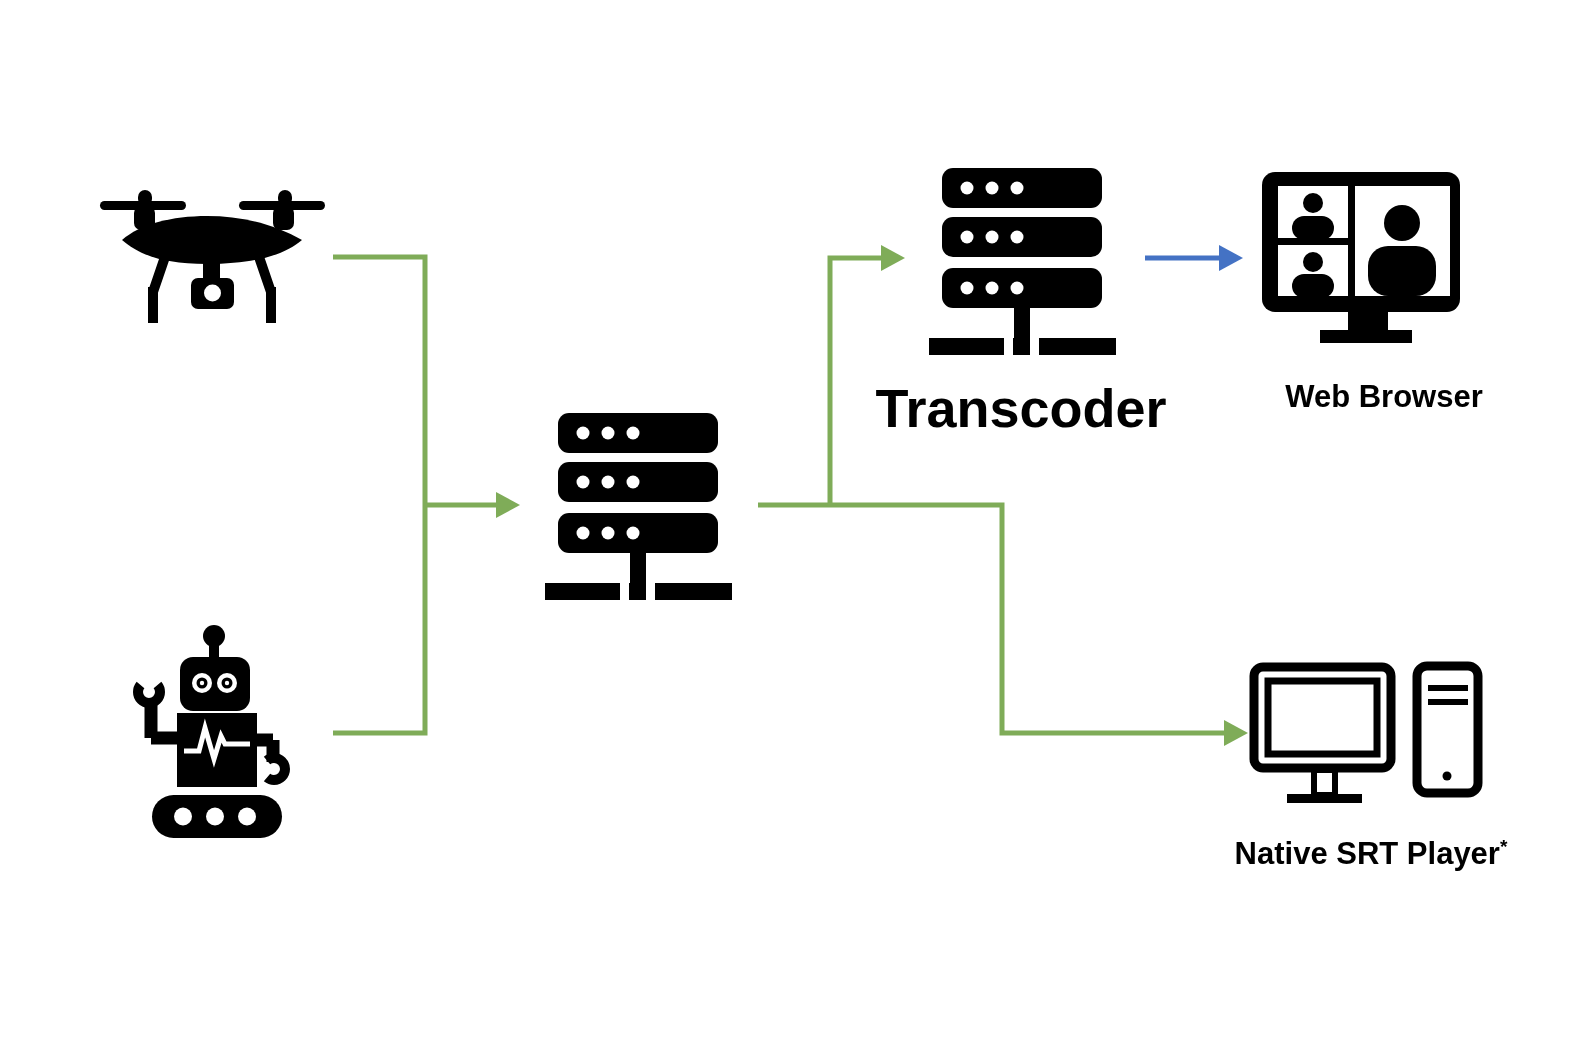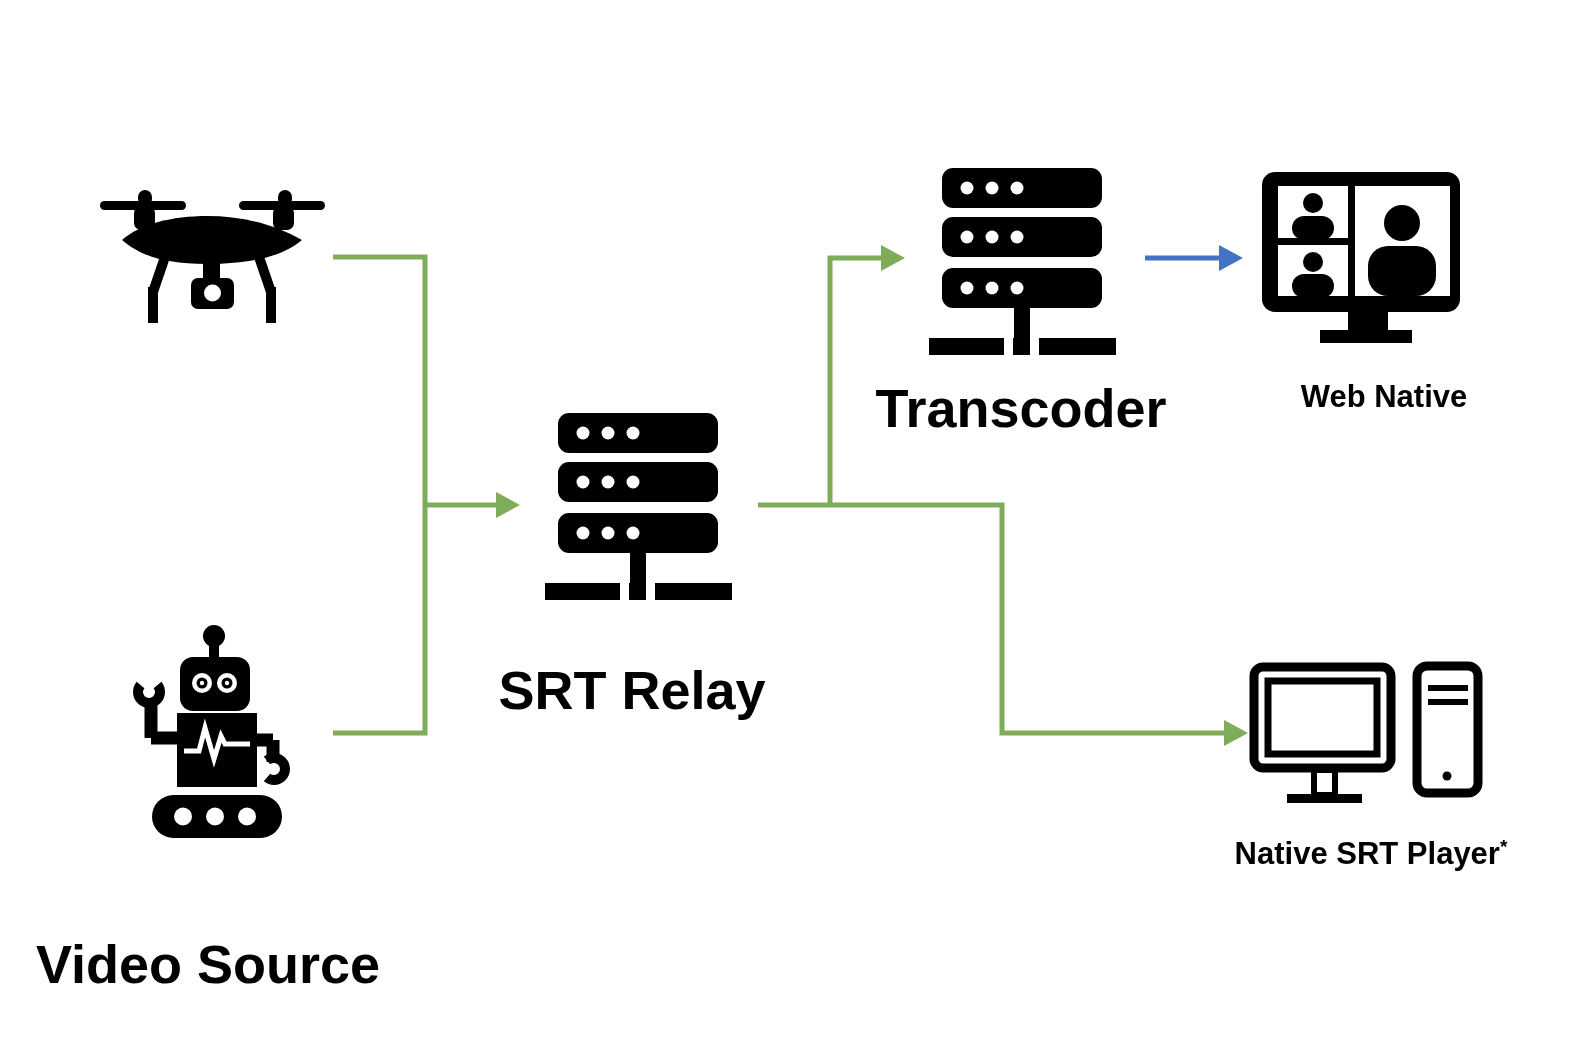--- a/index.html
+++ b/index.html
@@ -128,21 +128,19 @@
     <rect x="10" y="15" width="137" height="101" rx="9" fill="#fff" stroke="#000" stroke-width="9"></rect>
     <rect x="24" y="29" width="109" height="73" fill="#fff" stroke="#000" stroke-width="7"></rect>
     <rect x="70" y="118" width="21" height="25" fill="#fff" stroke="#000" stroke-width="6"></rect>
     <rect class="ink" x="43" y="142" width="75" height="9"></rect>
     <rect x="173" y="14" width="61" height="127" rx="10" fill="#fff" stroke="#000" stroke-width="9"></rect>
     <rect class="ink" x="184" y="33" width="40" height="6"></rect>
     <rect class="ink" x="184" y="47" width="40" height="6"></rect>
     <circle class="ink" cx="203" cy="124" r="4.5"></circle>
   </svg>
 
-  <div class="label label-lg" style="left:36px;top:936px">Video Source</div>
-  <div class="label label-lg centered" style="left:632px;top:662px">SRT Relay</div>
   <div class="label label-lg centered" style="left:1021px;top:380px">Transcoder</div>
-  <div class="label label-sm centered" style="left:1384px;top:381px">Web Native</div>
+  <div class="label label-sm centered" style="left:1384px;top:381px">Web Browser</div>
   <div class="label label-sm centered" style="left:1371px;top:838px">
     <span>Native SRT Player</span><sup>*</sup>
   </div>
 
 </div>
 
 </body></html>

